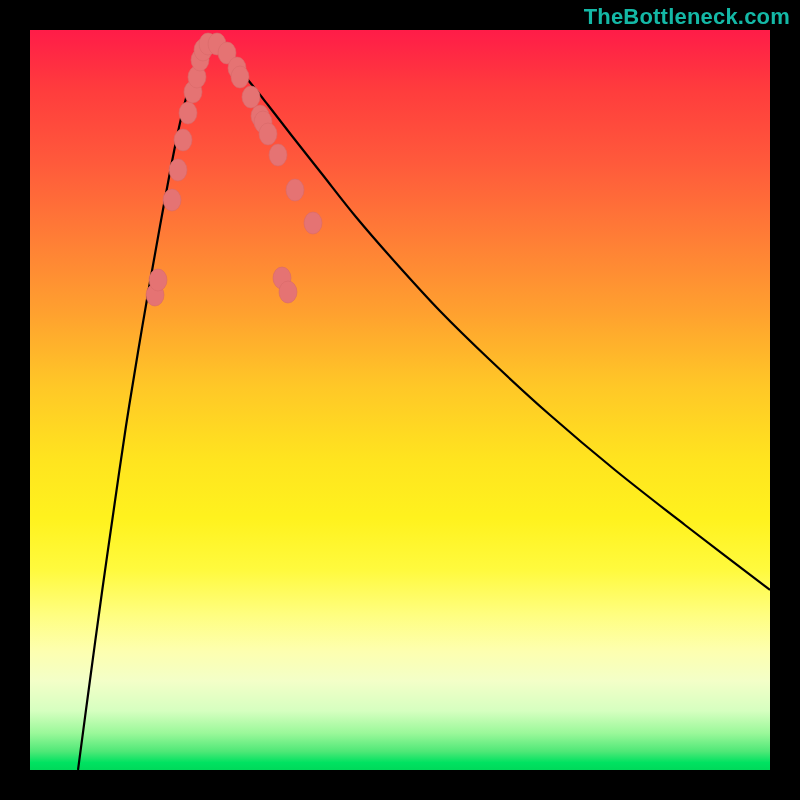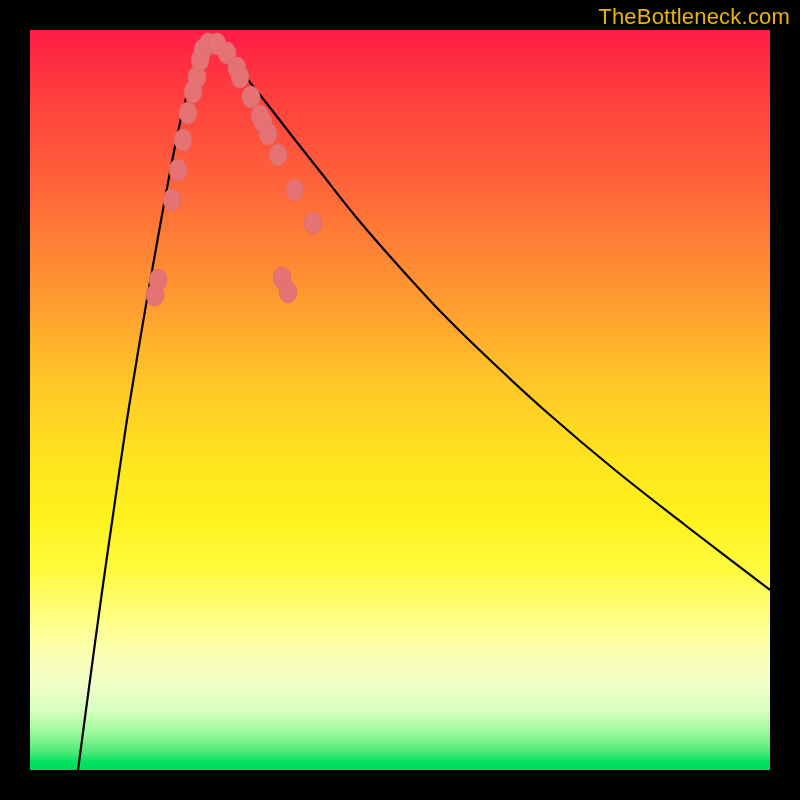--- a/index.html
+++ b/index.html
@@ -13,23 +13,23 @@
   .frame {
     position: relative;
     width: 800px;
     height: 800px;
     background: #000;
   }
   .watermark {
     position: absolute;
     top: 4px;
     right: 10px;
-    color: #eab308;
+    color: #14b8a6;
     font-size: 22px;
-    font-weight: 400;
+    font-weight: 700;
     letter-spacing: 0.2px;
     z-index: 10;
   }
   .plot-area {
     position: absolute;
     left: 30px;
     top: 30px;
     width: 740px;
     height: 740px;
     overflow: hidden;

